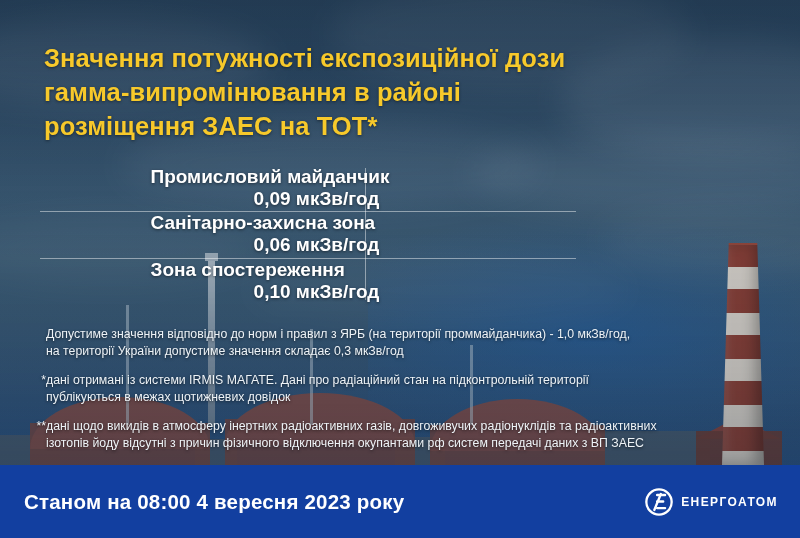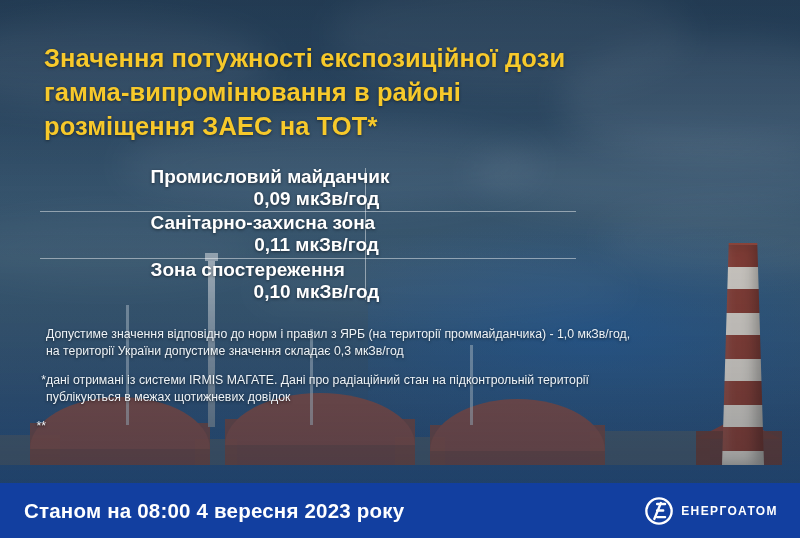--- a/index.html
+++ b/index.html
@@ -258,21 +258,21 @@
   .note.n3 .marker { width: 26px; }
   .note .text {
     white-space: pre-line;
   }
 
   
   .footer {
     position: absolute;
     left: 0; right: 0;
     bottom: 0;
-    height: 55px;
+    height: 73px;
     background: #123fa0;
     display: flex;
     align-items: center;
   }
   .footer .date {
     margin-left: 24px;
     color: #ffffff;
     font-size: 20.5px;
     font-weight: bold;
     letter-spacing: .2px;
@@ -349,21 +349,21 @@
     <div class="table">
       <div class="vdivider"></div>
 
       <div class="row">
         <div class="label">Промисловий майданчик</div>
         <div class="value">0,09 мкЗв/год</div>
       </div>
 
       <div class="row">
         <div class="label">Санітарно-захисна зона</div>
-        <div class="value">0,11 мкЗв/год</div>
+        <div class="value">0,06 мкЗв/год</div>
       </div>
 
       <div class="row">
         <div class="label">Зона спостереження</div>
         <div class="value">0,10 мкЗв/год</div>
       </div>
     </div>
 
     <div class="notes">
       <div class="note n1">
@@ -371,20 +371,22 @@
         <span class="text">Допустиме значення відповідно до норм і правил з ЯРБ (на території проммайданчика) - 1,0 мкЗв/год,
 на території України допустиме значення складає 0,3 мкЗв/год</span>
       </div>
       <div class="note n2">
         <span class="marker">*</span>
         <span class="text">дані отримані із системи IRMIS МАГАТЕ. Дані про радіаційний стан на підконтрольній території
 публікуються в межах щотижневих довідок</span>
       </div>
       <div class="note n3">
         <span class="marker">**</span>
+        <span class="text">дані щодо викидів в атмосферу інертних радіоактивних газів, довгоживучих радіонуклідів та радіоактивних
+ізотопів йоду відсутні з причин фізичного відключення окупантами рф систем передачі даних з ВП ЗАЕС</span>
       </div>
     </div>
 
     <div class="footer">
       <div class="date">Станом на 08:00 4 вересня 2023 року</div>
 
       <div class="logo">
         <svg class="logo-mark" viewBox="0 0 64 64">
           <circle cx="32" cy="32" r="27" fill="none" stroke="#ffffff" stroke-width="5"></circle>
           <path d="M36 15 L22 49" fill="none" stroke="#ffffff" stroke-width="5" stroke-linecap="round"></path>

